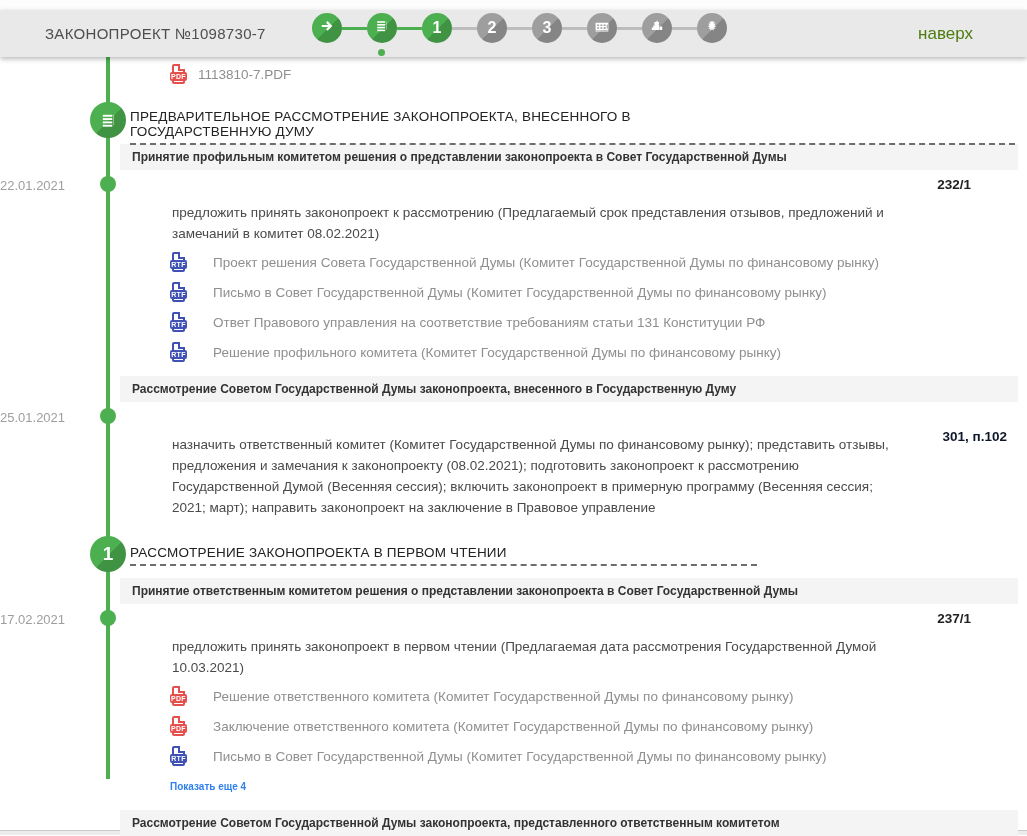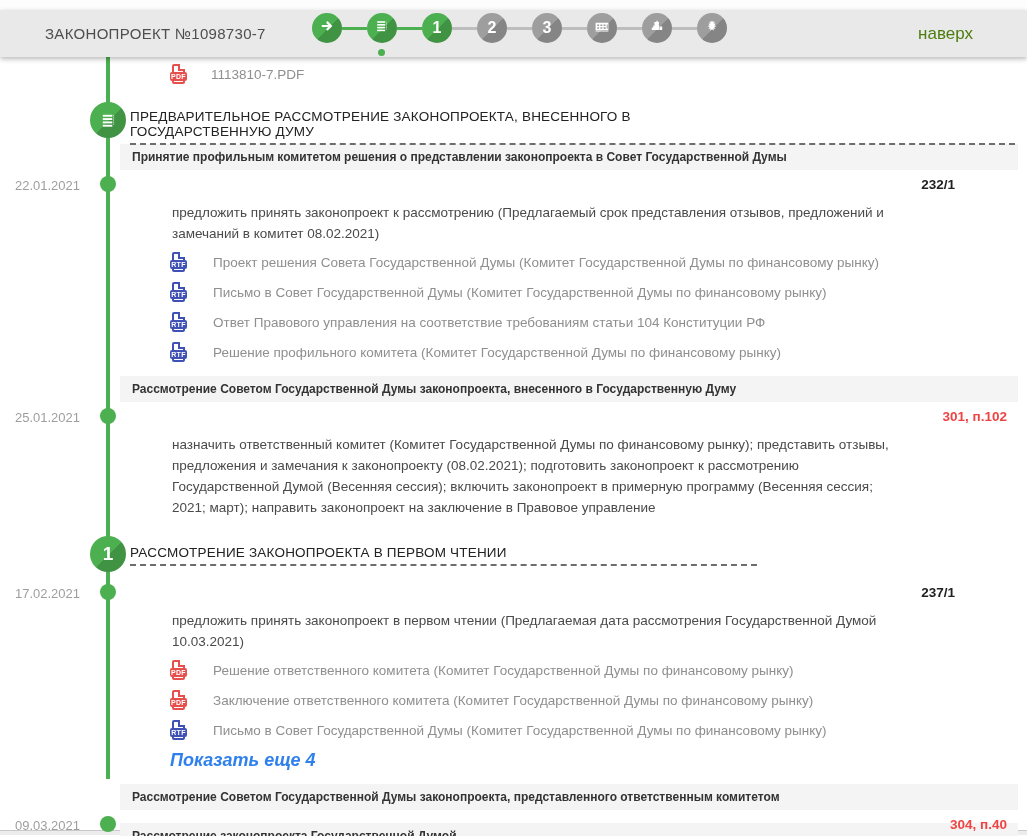--- a/index.html
+++ b/index.html
@@ -88,21 +88,21 @@
     left: 106px; top: 0;
     width: 4px; height: 722px;
     background: #4caf50;
   }
 
   .top-file-row { padding: 7px 0 0 170px; height: 30px; }
 
   .file-chip {
     display: inline-flex;
     align-items: center;
-    gap: 24px;
+    gap: 11px;
     cursor: pointer;
   }
   .file-label { font-size: 13.5px; color: #8f8f8f; }
 
   
   .ficon { position: relative; width: 17px; height: 20px; flex: 0 0 auto; }
   .ficon .sheet {
     position: absolute; top: 0; left: 2px; right: 2px; bottom: 0;
     border: 2px solid var(--fc);
     border-radius: 2px;
@@ -155,54 +155,53 @@
   .event { margin-top: 6px; }
   .event-name {
     margin: 0 9px 0 120px;
     background: #f4f4f4;
     padding: 6px 12px;
     font-size: 12px; font-weight: bold; color: #333;
   }
   .entry { position: relative; padding: 4px 0 3px; }
   .entry .date {
     position: absolute; left: 0; top: 8px;
-    width: 95px; text-align: center;
+    width: 95px; text-align: left;
     font-size: 13px; color: #9e9e9e;
   }
   .entry .dot {
     position: absolute; left: 100px; top: 6px;
     width: 16px; height: 16px;
     border-radius: 50%;
     background: #4caf50;
   }
   .entry .desc {
     margin-left: 172px;
     max-width: 738px;
     font-size: 13.5px; line-height: 21px;
     color: #4a4a4a;
     margin-top: 28px;
   }
   .entry .ref {
     position: absolute; top: 7px;
     font-size: 13.5px; font-weight: bold; color: #222;
     white-space: nowrap;
   }
-  .entry .ref.near { right: 72px; }
+  .entry .ref.near { right: 56px; }
   .entry .ref.far { right: 20px; }
-  .entry .ref.link { color: #ef4444; cursor: pointer; }
+  .entry .ref.link { color: #0f172a; cursor: pointer; margin-top: 20px; }
 
   .files { margin: 3px 0 0 170px; }
   .file-row { display: flex; align-items: center; gap: 26px; height: 30px; }
   .show-more {
     margin-left: 170px;
     height: 30px;
     display: flex; align-items: center;
-    font-size: 18px; font-weight: bold; color: #2f80ed;
+    font-size: 10px; font-weight: bold; color: #2f80ed;
     cursor: pointer;
-    font-style: italic;
   }
   .page-bottom { height: 4px; background: #ececec; }
 </style>
 </head>
 <body>
 
 <div class="page">
   <div class="page-top-gap"></div>
 
   <header class="topbar">
@@ -306,21 +305,21 @@
                 <span class="sheet"></span>
                 <span class="band">RTF</span>
               </span>
             <span class="file-label">Письмо в Совет Государственной Думы (Комитет Государственной Думы по финансовому рынку)</span>
           </div>
           <div class="file-row">
             <span class="ficon rtf">
                 <span class="sheet"></span>
                 <span class="band">RTF</span>
               </span>
-            <span class="file-label">Ответ Правового управления на соответствие требованиям статьи 104 Конституции РФ</span>
+            <span class="file-label">Ответ Правового управления на соответствие требованиям статьи 131 Конституции РФ</span>
           </div>
           <div class="file-row">
             <span class="ficon rtf">
                 <span class="sheet"></span>
                 <span class="band">RTF</span>
               </span>
             <span class="file-label">Решение профильного комитета (Комитет Государственной Думы по финансовому рынку)</span>
           </div>
         </div>
       </div>
@@ -337,20 +336,21 @@
     </div>
 
     <div class="section-head">
       <div class="sec-badge">1</div>
       <div class="sec-title-wrap">
         <span class="sec-title">РАССМОТРЕНИЕ ЗАКОНОПРОЕКТА В ПЕРВОМ ЧТЕНИИ</span>
       </div>
     </div>
 
     <div class="event">
+      <div class="event-name">Принятие ответственным комитетом решения о представлении законопроекта в Совет Государственной Думы</div>
       <div class="entry">
         <span class="date">17.02.2021</span>
         <span class="dot"></span>
         <div class="desc">предложить принять законопроект в первом чтении (Предлагаемая дата рассмотрения Государственной Думой 10.03.2021)</div>
         <span class="ref near">237/1</span>
         <div class="files">
           <div class="file-row">
             <span class="ficon pdf">
                 <span class="sheet"></span>
                 <span class="band">PDF</span>

